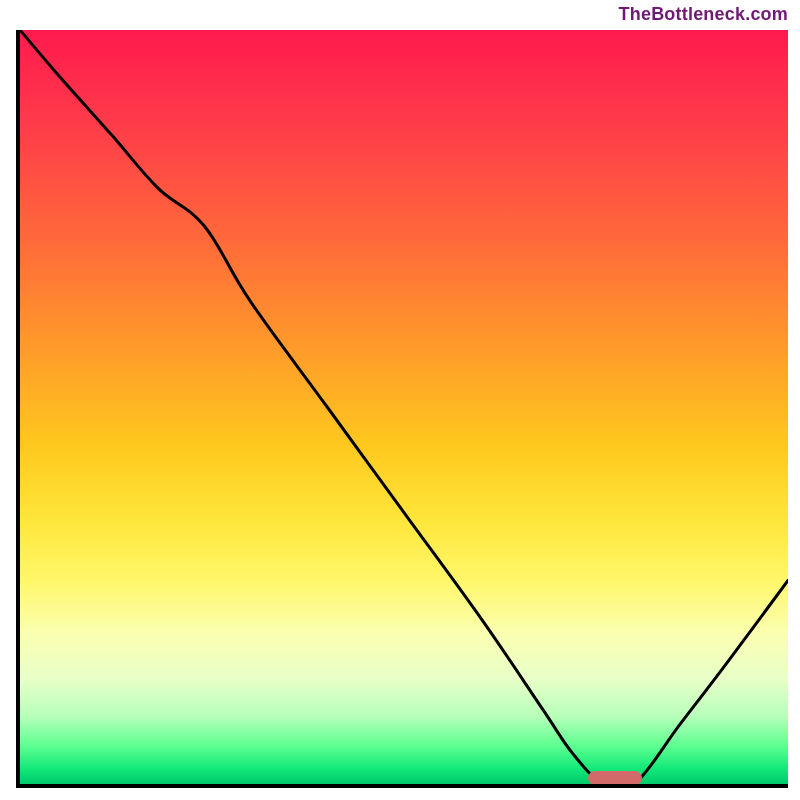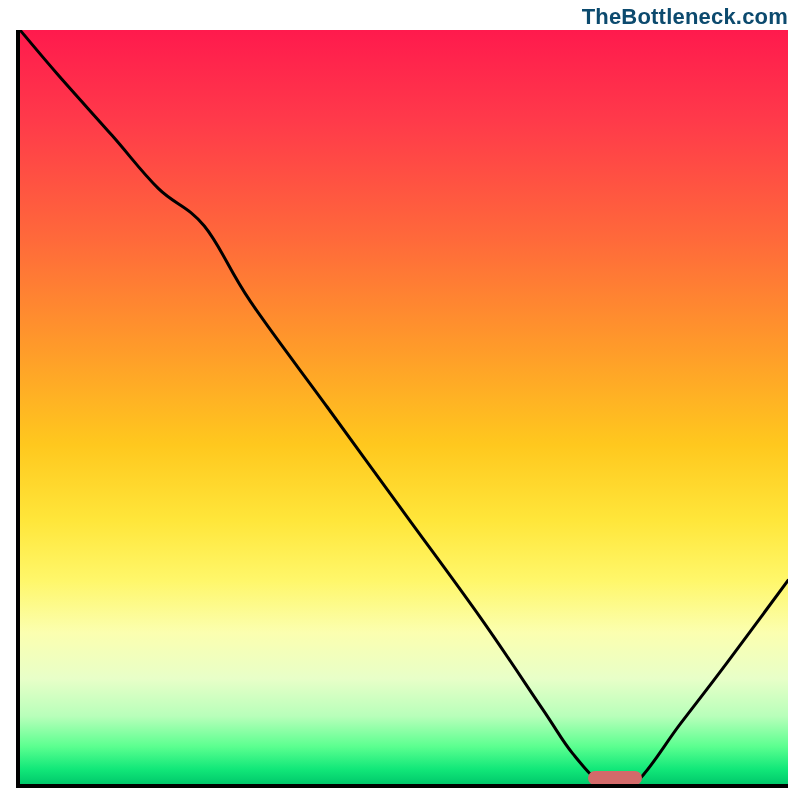--- a/index.html
+++ b/index.html
@@ -12,23 +12,23 @@
   }
   .container {
     position: relative;
     width: 800px;
     height: 800px;
   }
   .watermark {
     position: absolute;
     top: 4px;
     right: 12px;
-    font-size: 22px;
+    font-size: 18px;
     font-weight: 600;
-    color: #0c4a6e;
+    color: #701a75;
     letter-spacing: 0.2px;
   }
   .plot-area {
     position: absolute;
     left: 16px;
     top: 30px;
     width: 768px;
     height: 754px;
     border-left: 4px solid #000;
     border-bottom: 4px solid #000;

